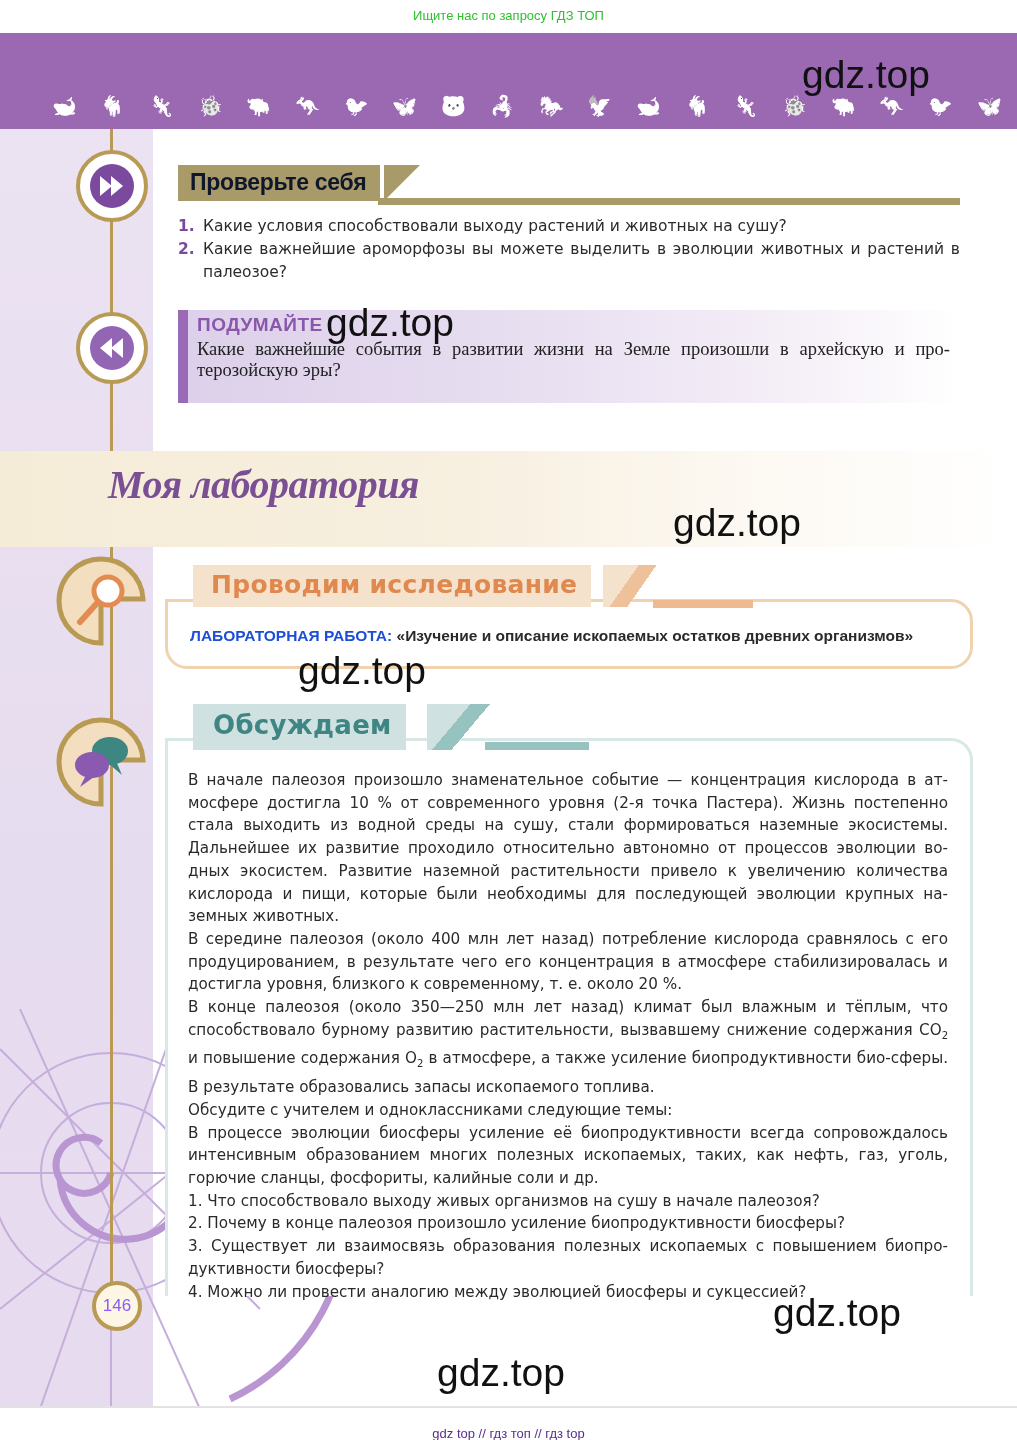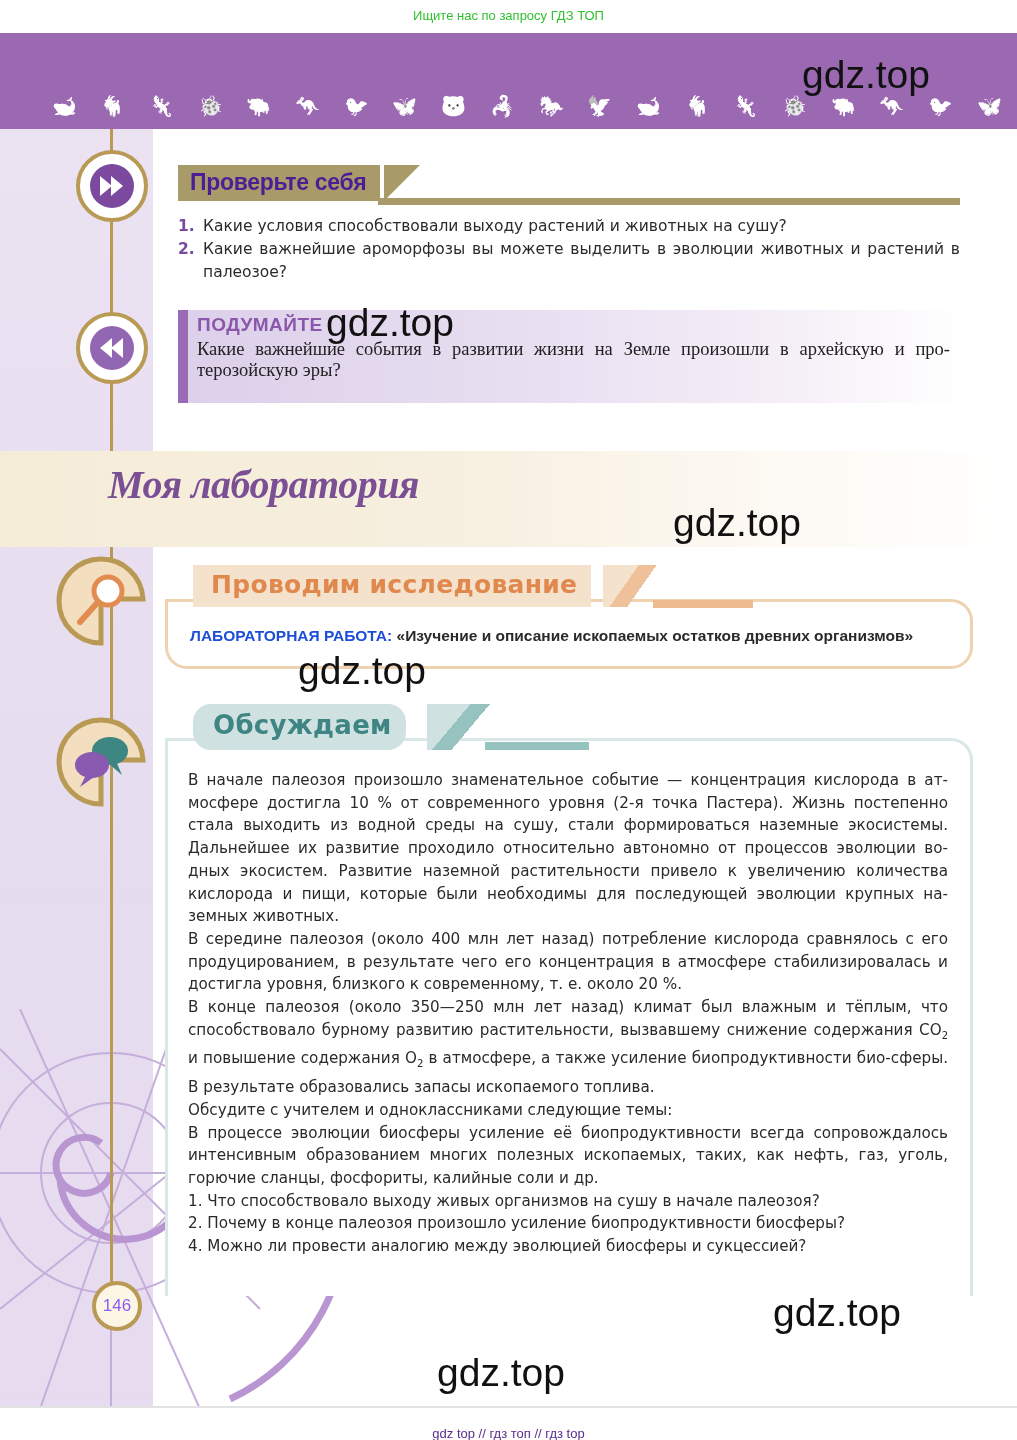--- a/index.html
+++ b/index.html
@@ -18,21 +18,21 @@
   .left-strip { position: absolute; top: 0; left: 0; width: 153px; height: 1277px; background: linear-gradient(180deg,#ebe2f2 0%,#e6dcef 60%,#e7dbf0 100%); }
   .bottom-deco { position: absolute; left: 0; top: 880px; width: 540px; height: 400px; }
   .axis-line { position: absolute; left: 110px; top: 0; width: 3px; height: 1180px; background: #b89a55; }
 
   .ring { position: absolute; width: 72px; height: 72px; border-radius: 50%; background: #ffffff; border: 4px solid #b99a55; display: flex; align-items: center; justify-content: center; }
   .ring .inner { width: 44px; height: 44px; border-radius: 50%; background: #7b4a9e; display: flex; align-items: center; justify-content: center; }
   .ring.b .inner { background: #9366b4; }
 
   .section-check { position: absolute; left: 178px; top: 36px; width: 782px; }
   .tab-check { position: relative; height: 40px; }
-  .tab-check .label { position: absolute; left: 0; top: 0; height: 36px; padding: 4px 14px 0 12px; background: #a99a6a; color: #4c1d95; font-family: "Liberation Sans", sans-serif; font-weight: bold; font-size: 23px; letter-spacing: -0.3px; }
+  .tab-check .label { position: absolute; left: 0; top: 0; height: 36px; padding: 4px 14px 0 12px; background: #a99a6a; color: #0f172a; font-family: "Liberation Sans", sans-serif; font-weight: bold; font-size: 23px; letter-spacing: -0.3px; }
   .tab-check .slant { position: absolute; left: 194px; top: 0; width: 0; height: 0; border-top: 36px solid #a99a6a; border-right: 36px solid transparent; }
   .tab-check .bar { position: absolute; left: 200px; top: 33px; width: 582px; height: 7px; background: #a99a6a; }
   .q-list { margin-top: 10px; font-family: "DejaVu Sans", sans-serif; font-size: 15.5px; line-height: 23px; color: #2b2b2b; }
   .q-list .q { display: flex; }
   .q-list .num { width: 25px; color: #7b4a9e; font-weight: bold; flex-shrink: 0; }
   .q-list .txt { text-align: justify; flex: 1; }
 
   .think-box { position: absolute; left: 178px; top: 181px; width: 782px; height: 93px; background: linear-gradient(90deg,#ddd0ea 0%,#e8dff1 45%,#f6f0f8 80%,#ffffff 100%); border-left: 10px solid #9a6ab6; padding: 4px 0 0 9px; }
   .think-title { font-family: "Liberation Sans", sans-serif; font-weight: bold; font-size: 19px; color: #8a57ac; letter-spacing: 0.5px; }
   .think-text { margin-top: 3px; font-family: "Liberation Serif", serif; font-size: 18.5px; line-height: 21px; color: #222; padding-right: 10px; text-align: justify; }
@@ -44,21 +44,21 @@
   .research { position: absolute; left: 165px; top: 436px; width: 808px; height: 104px; }
   .research .frame { position: absolute; left: 0; top: 34px; width: 808px; height: 70px; border: 3px solid #efd3b0; border-radius: 0 22px 22px 0; border-left: 3px solid #efd3b0; border-bottom-left-radius: 22px; }
   .research .tab { position: absolute; left: 28px; top: 0; height: 42px; padding: 5px 14px 0 18px; background: #f4e2cc; color: #e0884e; font-family: "DejaVu Sans", sans-serif; font-weight: bold; font-size: 25px; letter-spacing: 0.3px; }
   .research .slant { position: absolute; left: 438px; top: 0; width: 60px; height: 42px; background: linear-gradient(125deg,#f4e2cc 0 40%, #eec19a 40% 60%, transparent 60%); }
   .research .bar { position: absolute; left: 488px; top: 35px; width: 100px; height: 8px; background: #eeba90; }
   .research .line { position: absolute; left: 25px; top: 62px; font-family: "Liberation Sans", sans-serif; font-weight: bold; font-size: 15.5px; color: #2a2a2a; }
   .research .line .kw { color: #1d4ed8; }
 
   .discuss { position: absolute; left: 165px; top: 575px; width: 808px; height: 592px; }
   .discuss .frame { position: absolute; left: 0; top: 34px; width: 808px; height: 558px; border: 3px solid #d9e7e6; border-radius: 0 22px 0 0; border-bottom: none; background: #ffffff; }
-  .discuss .tab { position: absolute; left: 28px; top: 0; height: 46px; padding: 6px 14px 0 20px; background: #cfe2e1; color: #3f8583; font-family: "DejaVu Sans", sans-serif; font-weight: bold; font-size: 26px; letter-spacing: 0.3px; border-radius: 18px; }
+  .discuss .tab { position: absolute; left: 28px; top: 0; height: 46px; padding: 6px 14px 0 20px; background: #cfe2e1; color: #3f8583; font-family: "DejaVu Sans", sans-serif; font-weight: bold; font-size: 26px; letter-spacing: 0.3px; }
   .discuss .slant { position: absolute; left: 262px; top: 0; width: 70px; height: 46px; background: linear-gradient(130deg,#cfe2e1 0 40%, #96c3c0 40% 58%, transparent 58%); }
   .discuss .bar { position: absolute; left: 320px; top: 38px; width: 104px; height: 8px; background: #96c3c0; }
   .discuss .body { position: absolute; left: 23px; top: 65px; width: 760px; font-family: "DejaVu Sans", sans-serif; font-size: 15.2px; line-height: 22.7px; color: #2a2a2a; }
   .discuss .body p { text-align: justify; }
   .discuss .body sub { font-size: 10px; }
 
   .page-num { position: absolute; left: 92px; top: 1152px; width: 50px; height: 50px; border-radius: 50%; background: #fdf6e4; border: 4px solid #b99a55; display: flex; align-items: center; justify-content: center; font-family: "Liberation Sans", sans-serif; font-size: 17px; color: #8b5cf6; }
 
   .wm { font-family: "Liberation Sans", sans-serif; font-size: 39px; color: #111111; position: absolute; }
 
@@ -195,20 +195,21 @@
     <div class="slant"></div>
     <div class="bar"></div>
     <div class="body">
       <p>В начале палеозоя произошло знаменательное событие — концентрация кислорода в ат-мосфере достигла 10 % от современного уровня (2-я точка Пастера). Жизнь постепенно стала выходить из водной среды на сушу, стали формироваться наземные экосистемы. Дальнейшее их развитие проходило относительно автономно от процессов эволюции во-дных экосистем. Развитие наземной растительности привело к увеличению количества кислорода и пищи, которые были необходимы для последующей эволюции крупных на-земных животных.</p>
       <p>В середине палеозоя (около 400 млн лет назад) потребление кислорода сравнялось с его продуцированием, в результате чего его концентрация в атмосфере стабилизировалась и достигла уровня, близкого к современному, т. е. около 20 %.</p>
       <p><span>В конце палеозоя (около 350—250 млн лет назад) климат был влажным и тёплым, что способствовало бурному развитию растительности, вызвавшему снижение содержания CO</span><sub>2</sub><span> и повышение содержания O</span><sub>2</sub><span> в атмосфере, а также усиление биопродуктивности био-сферы. В результате образовались запасы ископаемого топлива.</span></p>
       <p>Обсудите с учителем и одноклассниками следующие темы:</p>
       <p>В процессе эволюции биосферы усиление её биопродуктивности всегда сопровождалось интенсивным образованием многих полезных ископаемых, таких, как нефть, газ, уголь, горючие сланцы, фосфориты, калийные соли и др.</p>
       <p>1.  Что способствовало выходу живых организмов на сушу в начале палеозоя?</p>
       <p>2.  Почему в конце палеозоя произошло усиление биопродуктивности биосферы?</p>
+      <p>3.  Существует ли взаимосвязь образования полезных ископаемых с повышением биопро-дуктивности биосферы?</p>
       <p>4.  Можно ли провести аналогию между эволюцией биосферы и сукцессией?</p>
     </div>
   </div>
 
   <div class="page-num">146</div>
 
   <div class="wm" style="left:773px;top:1162px;">gdz.top</div>
   <div class="wm" style="left:437px;top:1222px;">gdz.top</div>
 </div>
 

